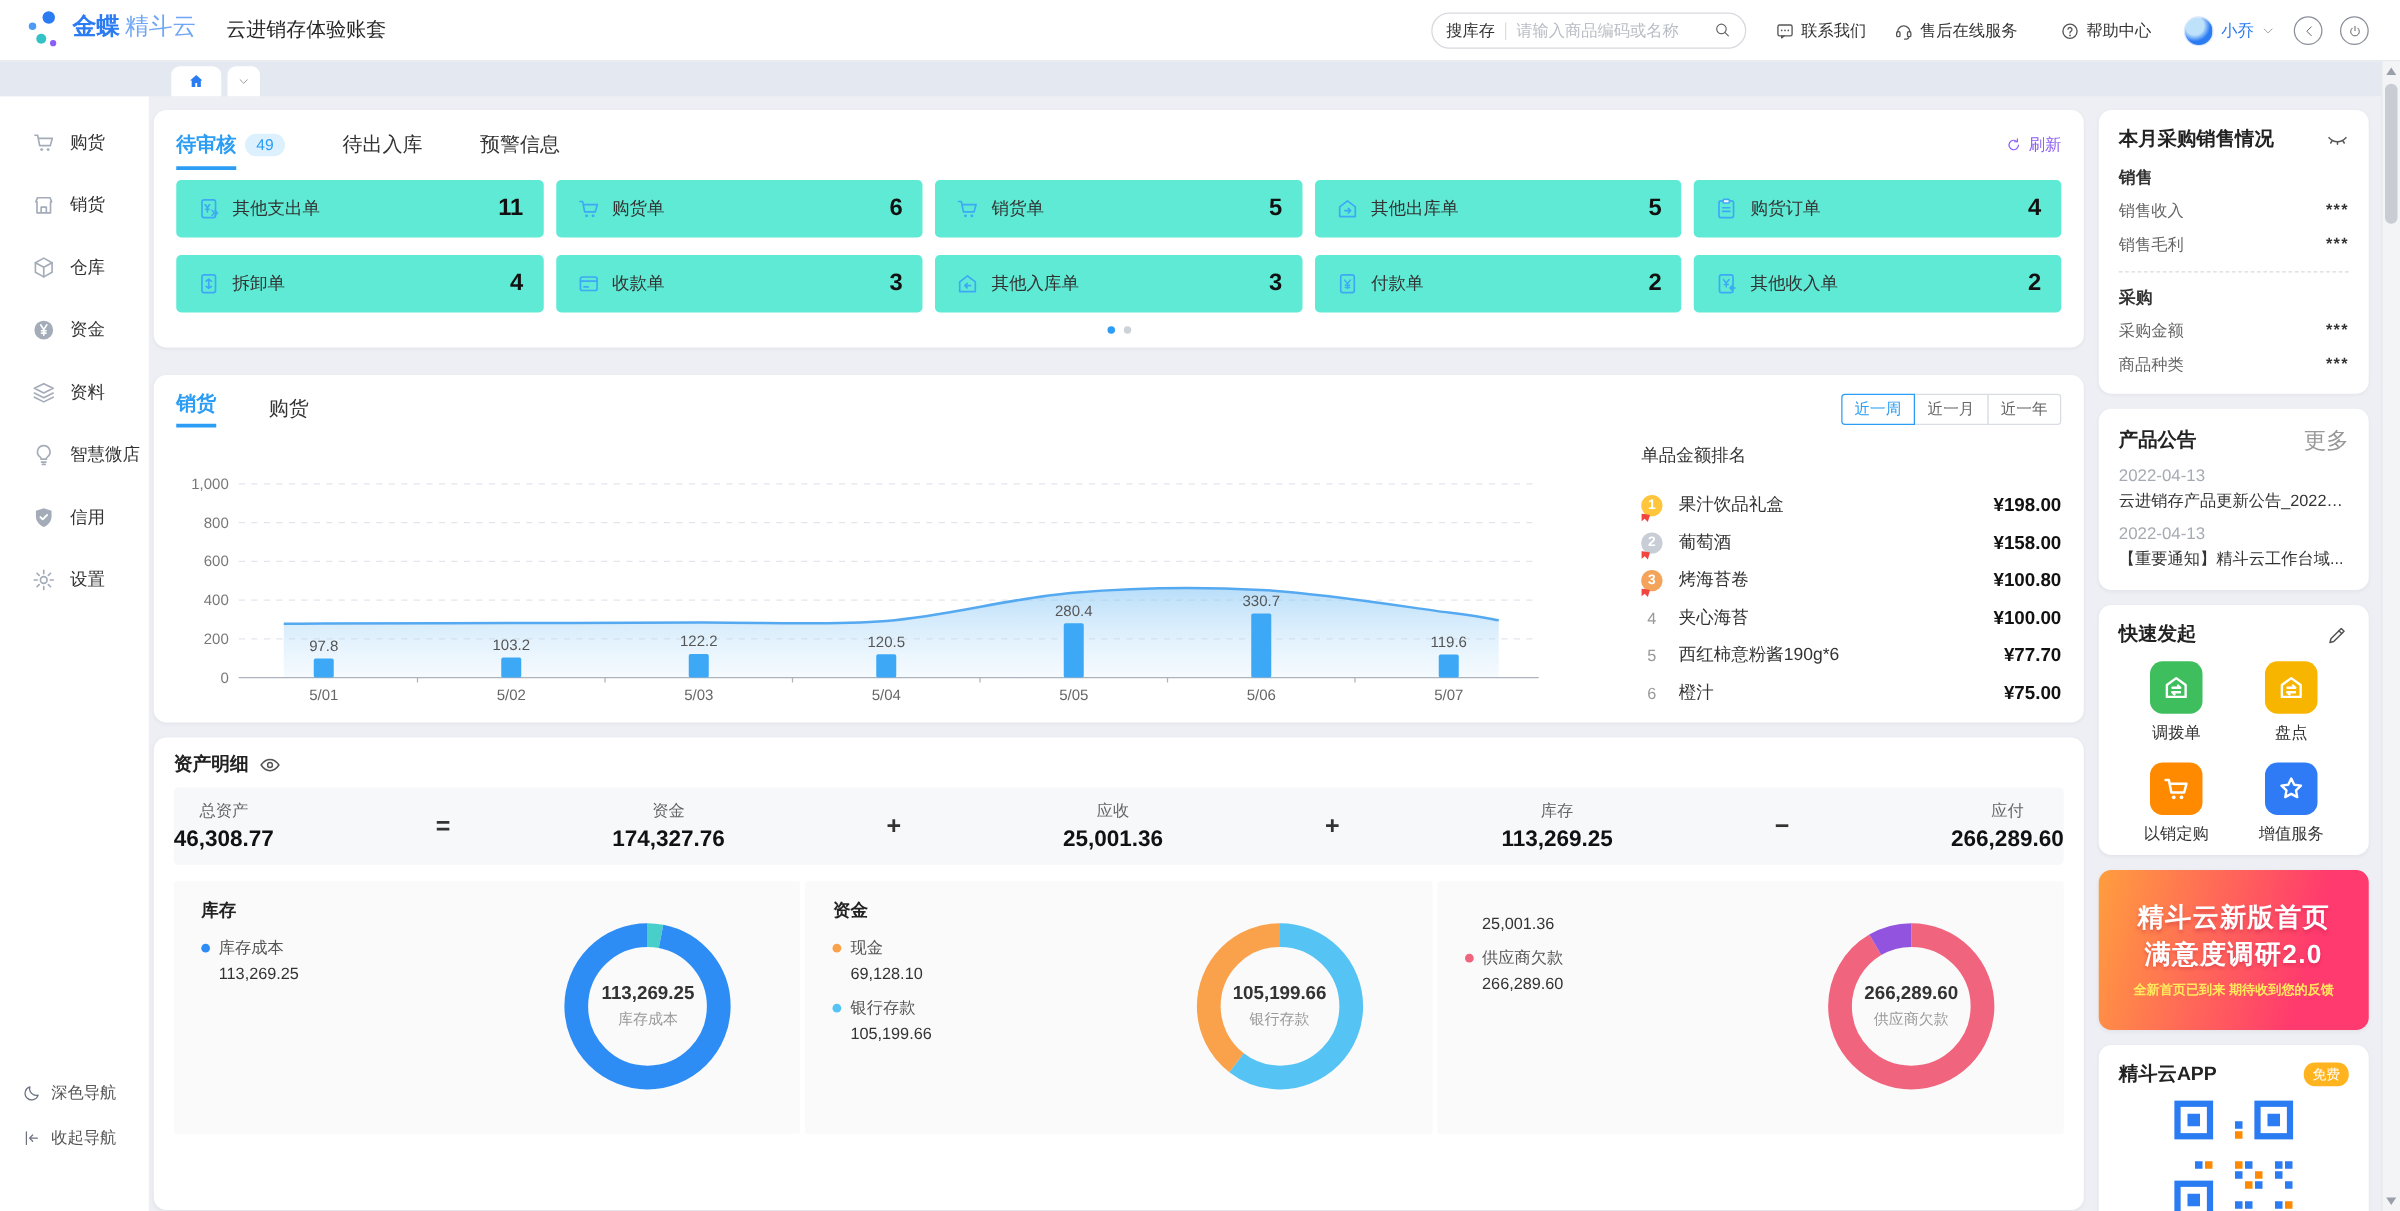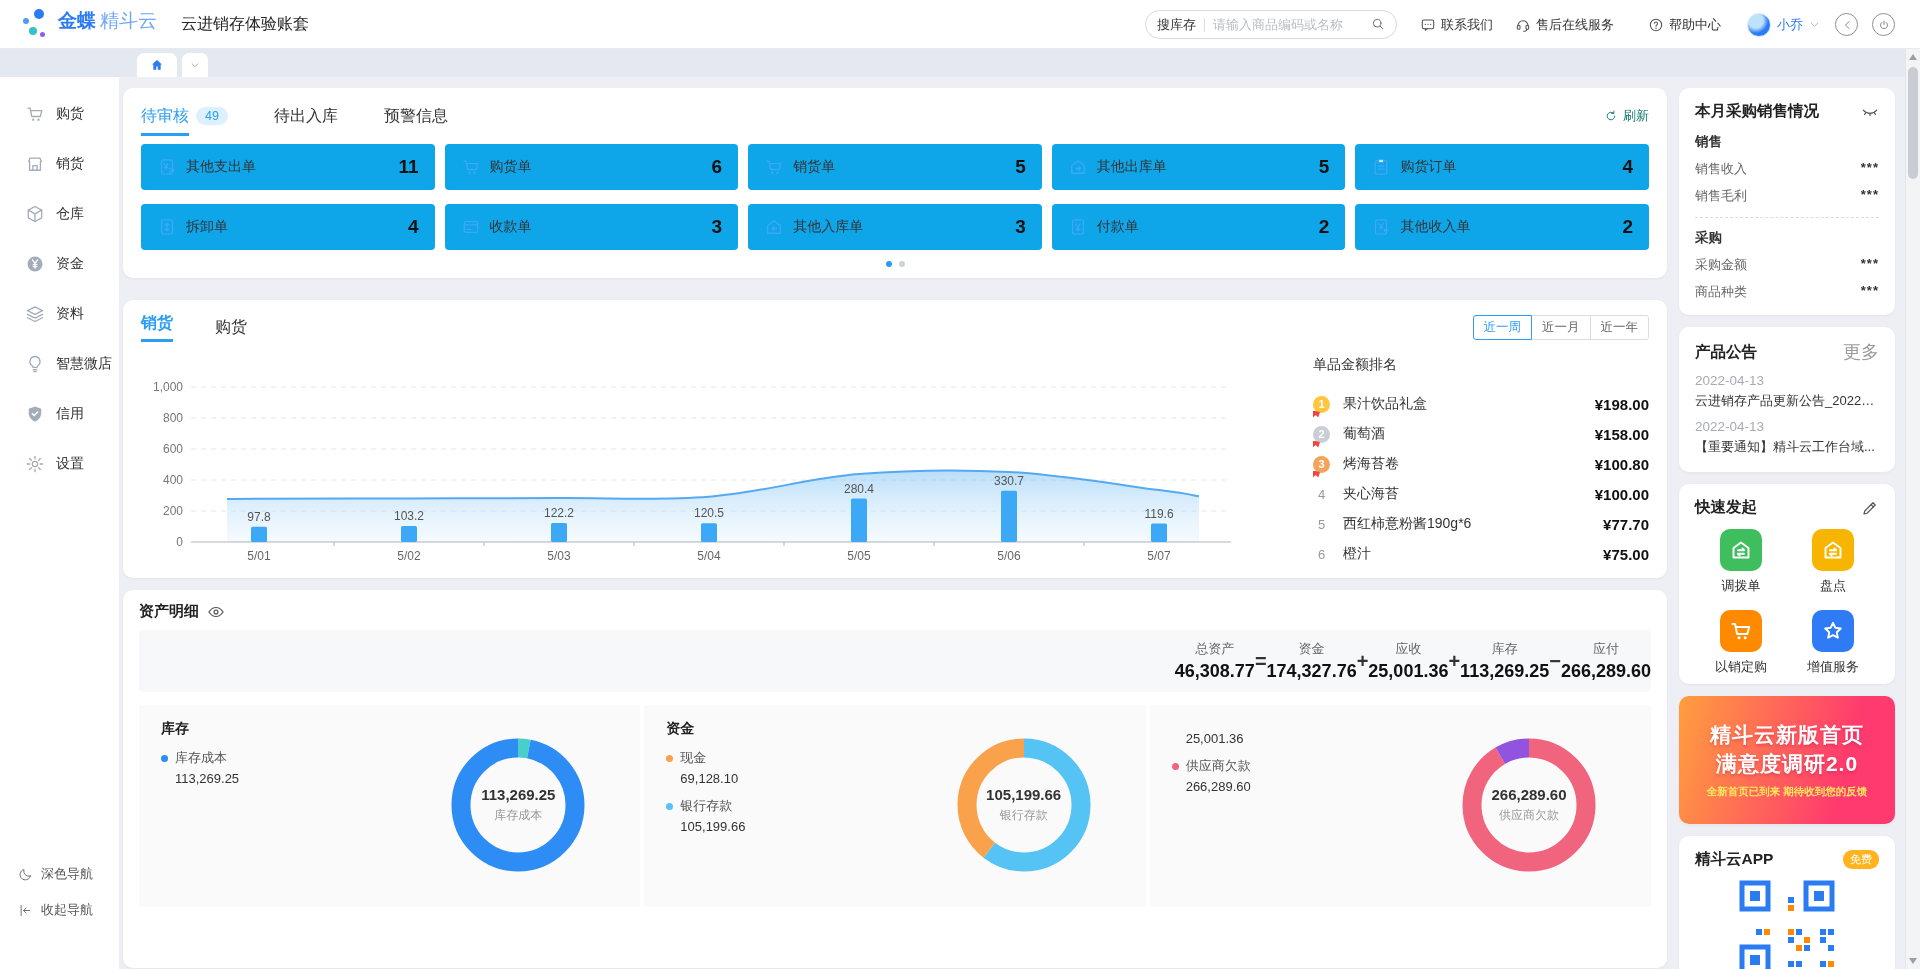--- a/index.html
+++ b/index.html
@@ -53,26 +53,26 @@
   .sf1{top:788px}.sf2{top:824px}
 
   
   .card{position:absolute;background:#fff;border-radius:10px;box-shadow:0 1px 3px rgba(30,40,60,.05)}
 
   
   .pending{left:123px;top:88px;width:1544px;height:190px;padding:10px 18px 0}
   .ptab-row{display:flex;align-items:center;height:36px}
   .ptab{display:flex;align-items:center;margin-right:46px;cursor:pointer;position:relative;height:36px}
   .ptab .lbl{font-size:16px;color:#333}
-  .ptab.active .lbl{color:#2B9DF4;font-weight:normal;border-bottom:3px solid #2B9DF4;padding-bottom:6px;margin-bottom:-9px}
+  .ptab.active .lbl{color:#2B9DF4;font-weight:bold;border-bottom:3px solid #2B9DF4;padding-bottom:6px;margin-bottom:-9px}
   .badge{background:#DCF1FD;color:#2B9DF4;font-size:12.5px;border-radius:10px;padding:2px 9px;margin-left:7px}
-  .refresh{margin-left:auto;color:#0f766e;font-size:13px;display:flex;align-items:center;gap:5px;cursor:pointer}
+  .refresh{margin-left:auto;color:#8b5cf6;font-size:13px;display:flex;align-items:center;gap:5px;cursor:pointer}
   .refresh .ic{width:14px;height:14px}
   .mini-grid{margin-top:10px;display:grid;grid-template-columns:repeat(5,1fr);gap:14px 10px}
-  .mini{height:46px;background:#0ea5e9;border-radius:4px;display:flex;align-items:center;padding:0 16px;cursor:pointer}
+  .mini{height:46px;background:#5eead4;border-radius:4px;display:flex;align-items:center;padding:0 16px;cursor:pointer}
   .mini .ic{width:20px;height:20px;color:#3DA8F5;flex:none}
   .mini .ml{font-size:14px;color:#333;margin-left:9px;white-space:nowrap}
   .mini .mc{margin-left:auto;font-size:19px;font-weight:bold;color:#111}
   .dots{display:flex;justify-content:center;gap:7px;margin-top:11px}
   .dot{width:6px;height:6px;border-radius:3px;background:#cdd2d9;cursor:pointer}
   .dot.active{background:#2B9DF4}
 
   
   .trend{left:123px;top:300px;width:1544px;height:278px;padding:12px 18px}
   .ttab-row{display:flex;align-items:center;height:30px}
@@ -92,21 +92,21 @@
   .m1{background:#FFC53D}.m2{background:#C8CDD6}.m3{background:#F3A45A}
   .rk-num{width:17px;text-align:center;color:#999;font-size:13px;flex:none}
   .rk-name{margin-left:13px;font-size:14px;color:#333;white-space:nowrap}
   .rk-val{margin-left:auto;font-size:15px;font-weight:bold;color:#111}
 
   
   .assets{left:123px;top:590px;width:1544px;height:378px;padding:12px 16px}
   .as-head{display:flex;align-items:center;gap:8px}
   .as-title{font-size:15px;font-weight:bold;color:#222}
   .as-head .ic{width:18px;height:18px;color:#555;cursor:pointer}
-  .formula{margin-top:9px;height:62px;background:#F7F8FA;border-radius:4px;display:flex;align-items:center;justify-content:flex-end}
+  .formula{margin-top:9px;height:62px;background:#F7F8FA;border-radius:4px;display:flex;align-items:center;justify-content:space-between}
   .stat{text-align:center}
   .st-l{font-size:13px;color:#666}
   .st-v{font-size:18px;font-weight:bold;color:#111;margin-top:3px}
   .op{font-size:20px;font-weight:bold;color:#333}
   .panels{display:grid;grid-template-columns:1fr 1fr 1fr;gap:4px;margin-top:13px}
   .panel{background:#FAFAFB;height:202px;border-radius:2px;position:relative;padding:15px 22px}
   .pn-title{font-size:14px;font-weight:bold;color:#222}
   .lg-item{margin-top:11px}
   .lg-line{display:flex;align-items:center;gap:7px;font-size:13px;color:#555}
   .lg-dot{width:7px;height:7px;border-radius:50%;flex:none}

